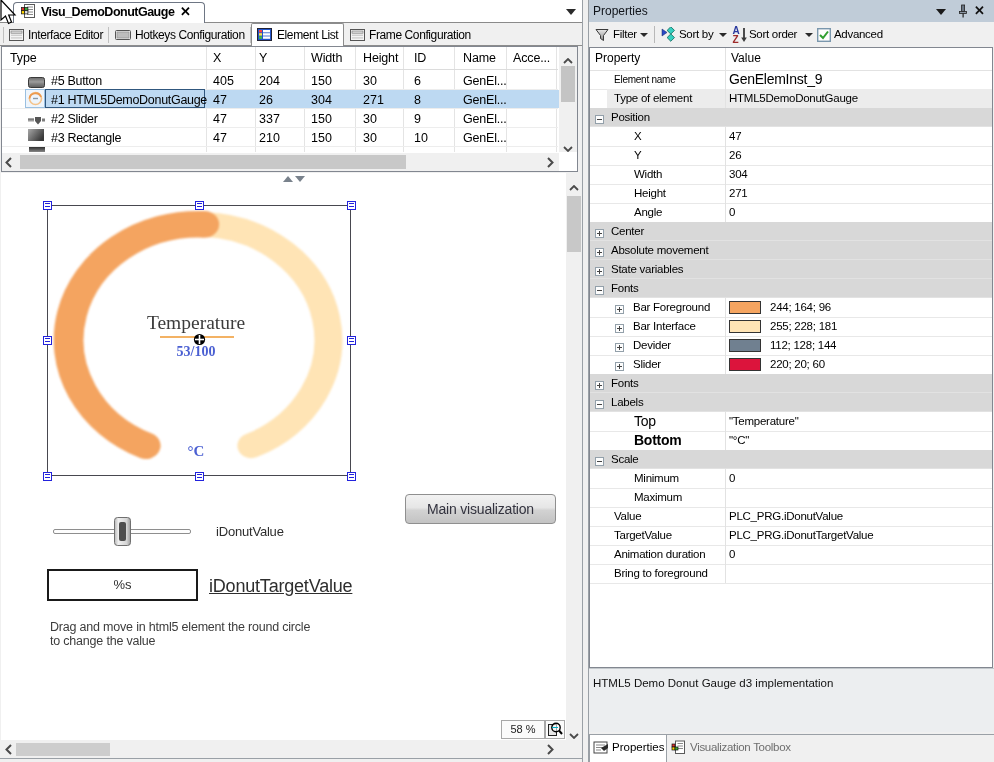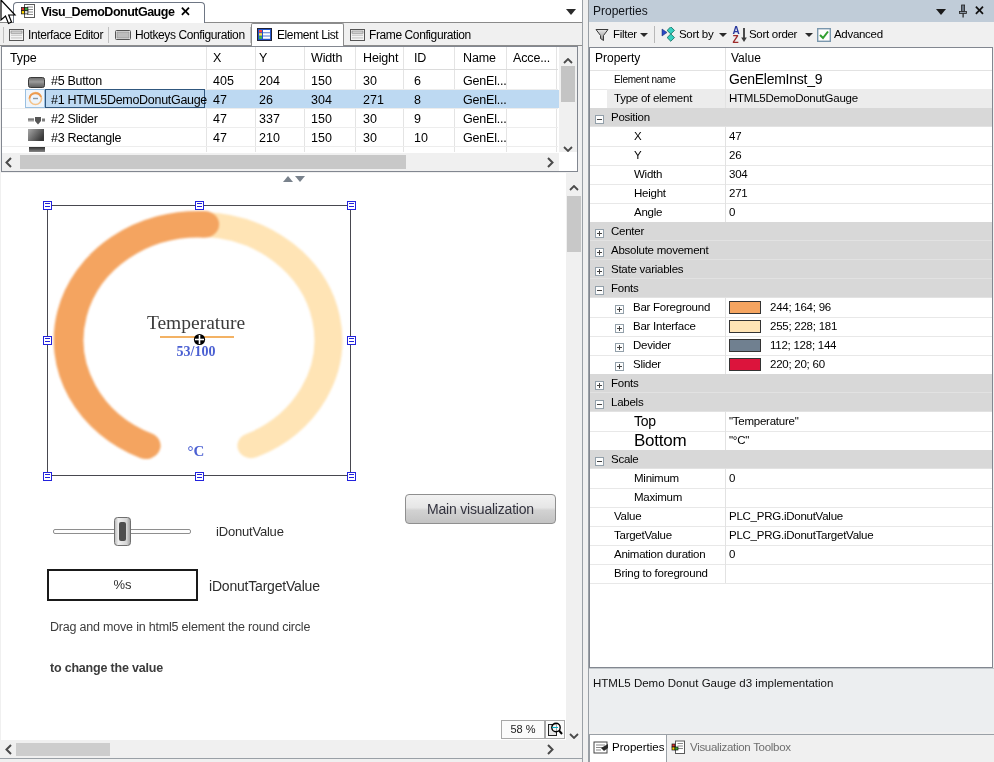--- a/index.html
+++ b/index.html
@@ -241,25 +241,25 @@
           <stop offset="0.75" stop-color="#d5d5d5"></stop>
           <stop offset="1" stop-color="#9e9e9e"></stop>
         </linearGradient>
       </defs>
 <rect x="0.5" y="0.5" width="16" height="28" rx="3" fill="url(#gst)" stroke="#6f6f6f"></rect>
 <rect x="5" y="5" width="7" height="19" rx="2" fill="#4e4e4e"></rect>
 </svg></div>
 <div class="t" style="left:216px;top:522px;font-size:13px;color:#2e2e2e;font-weight:normal;line-height:19px;letter-spacing:-0.2px;">iDonutValue</div>
 <div style="position:absolute;left:47px;top:569px;width:151px;height:32px;background:#fff;border:2px solid #1a1a1a"></div>
 <div class="t" style="left:47px;top:576px;width:151px;text-align:center;font-size:13px;color:#2e2e2e;line-height:18px">%s</div>
-<div class="t" style="left:209px;top:577px;font-size:14px;color:#2e2e2e;font-weight:normal;line-height:19px;letter-spacing:-0.2px;">iDonutTargetValue</div>
+<div class="t" style="left:209px;top:577px;font-size:18px;color:#2e2e2e;font-weight:normal;line-height:19px;letter-spacing:-0.2px;text-decoration:underline;">iDonutTargetValue</div>
 <div style="position:absolute;left:405px;top:494px;width:151px;height:30px;border:1px solid #8f8f8f;border-radius:4px;background:linear-gradient(#f2f2f2,#e6e6e6 45%,#d2d2d2 55%,#c3c3c3)"></div>
 <div class="t" style="left:405px;top:500px;width:151px;text-align:center;font-size:14px;color:#33333f;line-height:18px;letter-spacing:-0.2px">Main visualization</div>
 <div class="t" style="left:50px;top:620px;font-size:12.5px;color:#3c3c3c;font-weight:normal;line-height:14px;letter-spacing:-0.2px;">Drag and move in html5 element the round circle</div>
-<div class="t" style="left:50px;top:634px;font-size:12.5px;color:#3c3c3c;font-weight:bold;line-height:14px;letter-spacing:-0.2px;margin-top:27px;">to change the value</div>
+<div class="t" style="left:50px;top:634px;font-size:12.5px;color:#3c3c3c;font-weight:normal;line-height:14px;letter-spacing:-0.2px;">to change the value</div>
 <div style="position:absolute;left:501px;top:720px;width:44px;height:19px;background:#fbfbfb;border:1px solid #a8a8a8"></div>
 <div class="t" style="left:501px;top:721px;width:44px;text-align:center;font-size:11px;color:#222;line-height:17px">58 %</div>
 <div style="position:absolute;left:545px;top:720px;width:20px;height:19px;background:#fbfbfb;border:1px solid #a8a8a8"></div>
 <div style="position:absolute;left:547px;top:721px;width:16px;height:16px"><svg width="16" height="16" viewBox="0 0 16 16">
 <rect x="1.5" y="3.5" width="8" height="11" fill="#e8e8e8" stroke="#222"></rect>
 <circle cx="9" cy="6.5" r="4.2" fill="rgba(255,255,255,0.6)" stroke="#000" stroke-width="1.4"></circle>
 <line x1="12" y1="9.5" x2="15" y2="13" stroke="#000" stroke-width="2"></line>
 <line x1="5" y1="6.5" x2="11" y2="6.5" stroke="#00b0c8" stroke-width="1"></line>
 </svg></div>
 <div style="position:absolute;left:566px;top:173px;width:16px;height:567px;background:#f0f0f0"></div>
@@ -442,21 +442,21 @@
 <div style="position:absolute;left:595px;top:398px;width:9px;height:9px"><svg width="9" height="9" viewBox="0 0 9 9">
       <rect x="0.5" y="0.5" width="8" height="8" fill="#fdfdfd" stroke="#93a0aa"></rect>
       <line x1="2" y1="4.5" x2="7" y2="4.5" stroke="#444" stroke-width="1"></line>
     </svg></div>
 <div class="t" style="left:611px;top:393px;font-size:11.5px;color:#000;font-weight:normal;line-height:19px;letter-spacing:-0.25px;">Labels</div>
 <div style="position:absolute;left:725px;top:412px;width:1px;height:19px;background:#e2e2e2"></div>
 <div class="t" style="left:634px;top:412px;font-size:14px;color:#000;font-weight:normal;line-height:19px;letter-spacing:-0.25px;">Top</div>
 <div class="t" style="left:729px;top:412px;font-size:11.5px;color:#000;font-weight:normal;line-height:19px;letter-spacing:-0.25px;">"Temperature"</div>
 <div style="position:absolute;left:590px;top:431px;width:402px;height:1px;background:#e8e8e8"></div>
 <div style="position:absolute;left:725px;top:431px;width:1px;height:19px;background:#e2e2e2"></div>
-<div class="t" style="left:634px;top:431px;font-size:17px;color:#000;font-weight:normal;line-height:19px;letter-spacing:-0.25px;">Bottom</div>
+<div class="t" style="left:634px;top:431px;font-size:14px;color:#000;font-weight:bold;line-height:19px;letter-spacing:-0.25px;">Bottom</div>
 <div class="t" style="left:729px;top:431px;font-size:11.5px;color:#000;font-weight:normal;line-height:19px;letter-spacing:-0.25px;">"°C"</div>
 <div style="position:absolute;left:590px;top:450px;width:402px;height:1px;background:#e8e8e8"></div>
 <div style="position:absolute;left:590px;top:450px;width:402px;height:19px;background:#d8d8d8;border-bottom:1px solid #e2e2e2"></div>
 <div style="position:absolute;left:595px;top:455px;width:9px;height:9px"><svg width="9" height="9" viewBox="0 0 9 9">
       <rect x="0.5" y="0.5" width="8" height="8" fill="#fdfdfd" stroke="#93a0aa"></rect>
       <line x1="2" y1="4.5" x2="7" y2="4.5" stroke="#444" stroke-width="1"></line>
     </svg></div>
 <div class="t" style="left:611px;top:450px;font-size:11.5px;color:#000;font-weight:normal;line-height:19px;letter-spacing:-0.25px;">Scale</div>
 <div style="position:absolute;left:725px;top:469px;width:1px;height:19px;background:#e2e2e2"></div>
 <div class="t" style="left:634px;top:469px;font-size:11.5px;color:#000;font-weight:normal;line-height:19px;letter-spacing:-0.25px;">Minimum</div>

